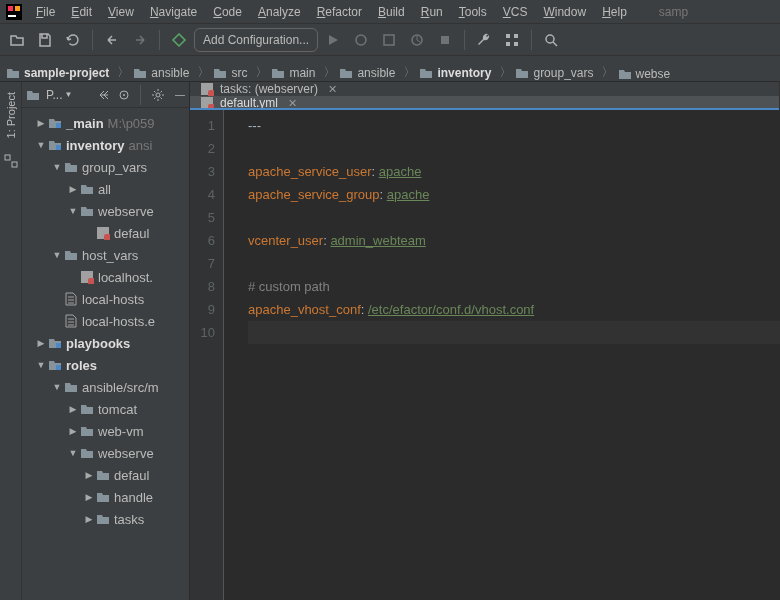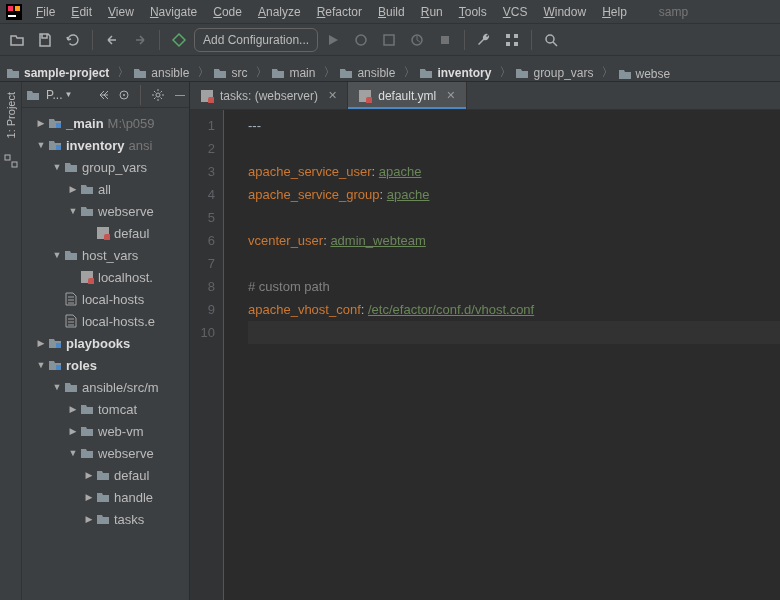--- a/index.html
+++ b/index.html
@@ -30,21 +30,21 @@
 .arrow { width: 10px; display: inline-flex; justify-content: center; color: #a9a9a9; font-size: 9px; }
 .ficon { width: 14px; height: 14px; display: inline-flex; align-items: center; justify-content: center; margin-right: 4px; margin-left: 2px; }
 .label { color: #bbb; }
 .label.bold { font-weight: 600; color: #ddd; }
 .label.dim { color: #787878; }
 .ind-0 { padding-left: 14px; }
 .ind-1 { padding-left: 30px; }
 .ind-2 { padding-left: 46px; }
 .ind-3 { padding-left: 62px; }
 .editor-area { flex: 1; display: flex; flex-direction: column; background: #2b2b2b; min-width: 0; }
-.tabs { height: 28px; background: #3c3f41; display: flex; align-items: stretch; border-bottom: 1px solid #323232; }
+.tabs { height: 28px; background: #3c3f41; display: flex; align-items: stretch; border-bottom: 1px solid #323232; flex-direction: column; }
 .tab { display: flex; align-items: center; padding: 0 10px; gap: 6px; color: #bbb; border-right: 1px solid #323232; cursor: pointer; position: relative; }
 .tab.active { background: #4e5254; color: #ddd; }
 .tab.active::after { content: ""; position: absolute; left: 0; right: 0; bottom: 0; height: 2px; background: #4a88c7; }
 .tab .x { color: #999; margin-left: 4px; font-size: 11px; }
 .editor { flex: 1; display: flex; font-family: "Consolas", "Menlo", monospace; font-size: 13px; line-height: 23px; }
 .gutter { width: 34px; background: #313335; color: #606366; text-align: right; padding: 4px 8px 0 0; border-right: 1px solid #555; }
 .code { flex: 1; padding: 4px 0 0 24px; color: #a9b7c6; position: relative; }
 .cl { white-space: pre; }
 .key { color: #cc7832; }
 .val { color: #6a8759; text-decoration: underline; }

